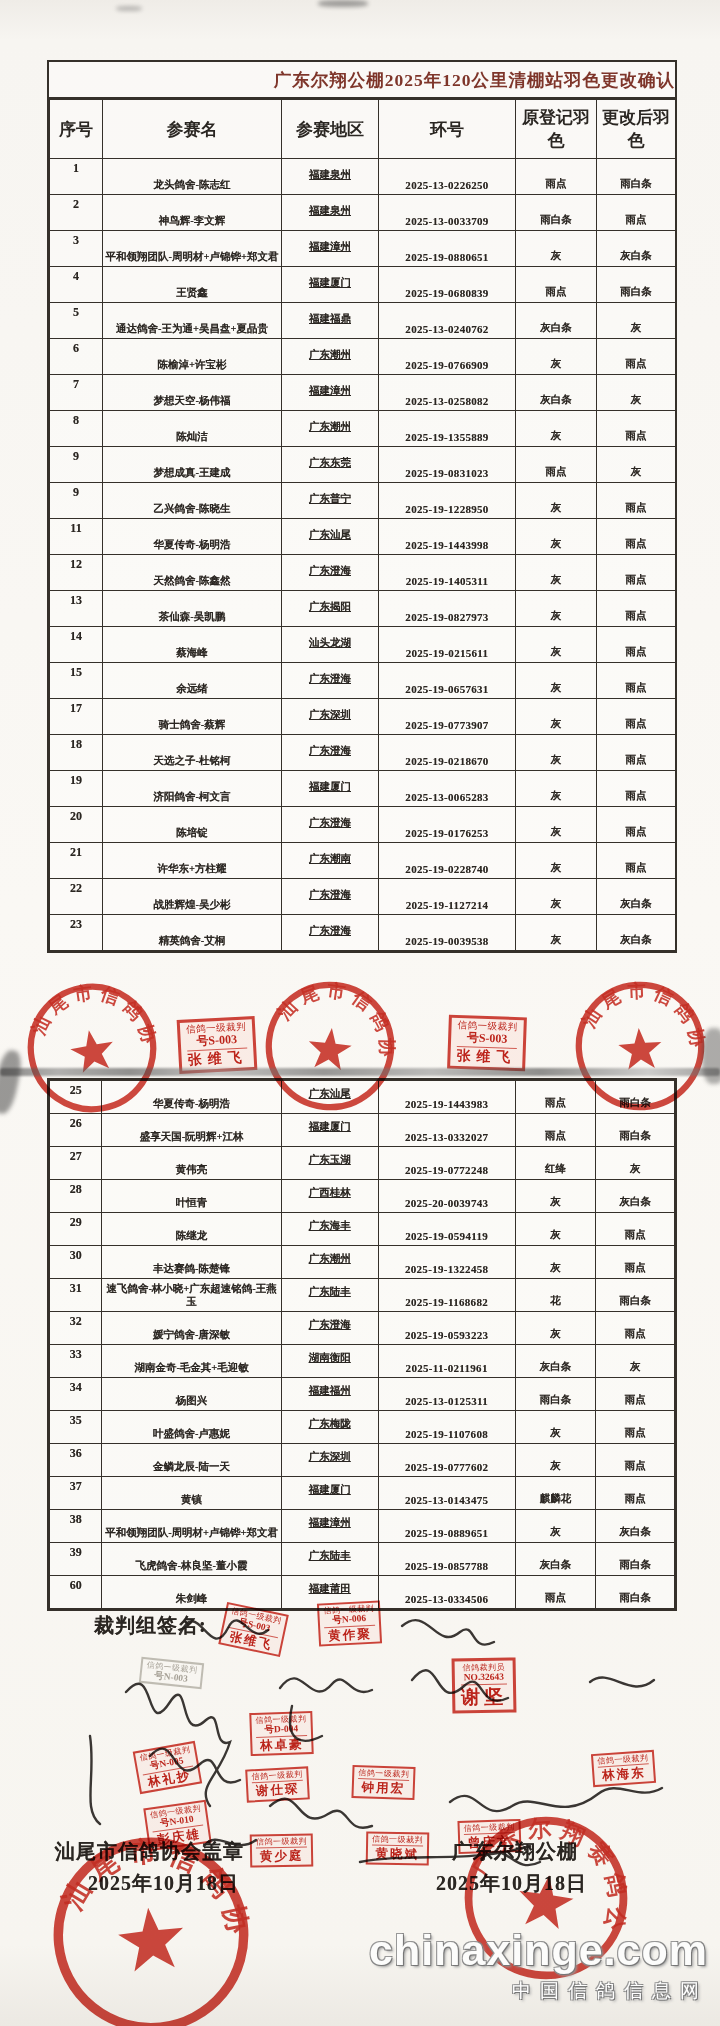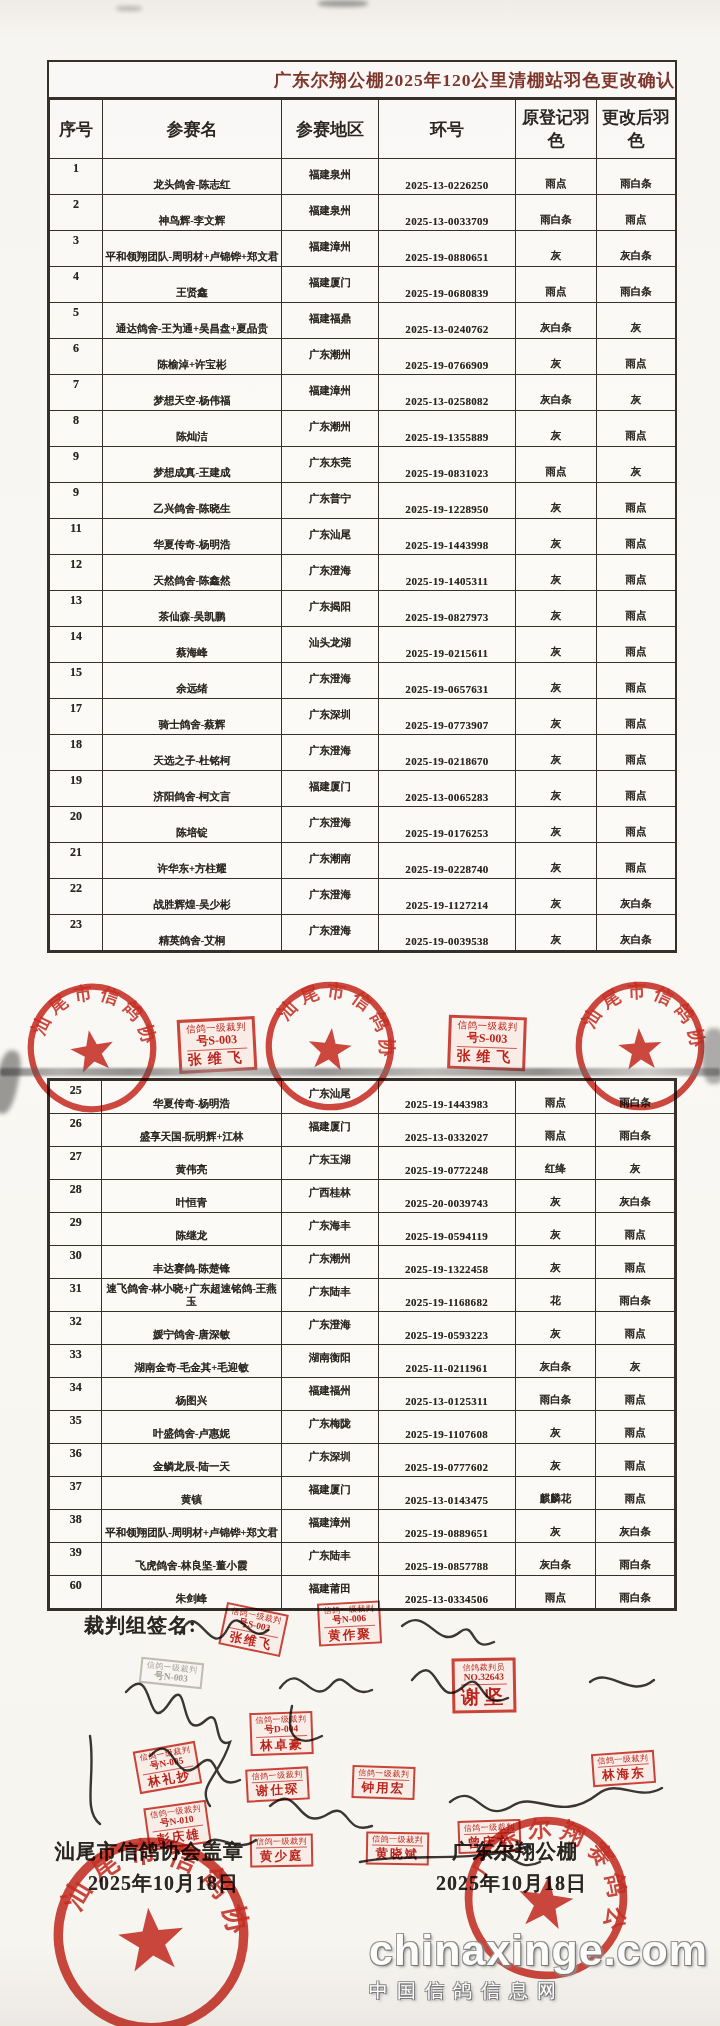--- a/index.html
+++ b/index.html
@@ -13,27 +13,27 @@
   .sheet-title{border-bottom:2px solid #35302a;font-size:17.5px;font-weight:bold;text-align:right;
     padding:6px 0 5px;color:#7e352a;letter-spacing:1px;}
   table.grid{border-collapse:collapse;width:100%;table-layout:fixed;}
   .grid th{border:1.6px solid #35302a;font-size:17px;padding:6px 0;font-weight:bold;margin-left:32px;}
   .grid td{border:1.6px solid #35302a;font-size:11px;text-align:center;overflow:hidden;
     text-shadow:0 0 .5px rgba(40,30,20,.5);}
   .sheet1 tbody tr{height:36px;}
   .sheet2 tbody tr{height:33px;}
   .grid td:nth-child(1){font-size:12px;vertical-align:top;padding-top:2px;font-weight:bold;}
   .grid td:nth-child(2){font-size:10.5px;font-weight:bold;vertical-align:bottom;padding:0 2px 3px;line-height:1.25;}
-  .grid td:nth-child(3){vertical-align:bottom;padding-bottom:12px;font-weight:bold;font-size:10.5px;}
+  .grid td:nth-child(3){vertical-align:bottom;padding-bottom:12px;font-weight:bold;font-size:10.5px;text-decoration:underline;}
   .grid td:nth-child(4){vertical-align:bottom;padding-bottom:3px;font-size:11px;letter-spacing:.3px;font-weight:bold;
     font-family:"Liberation Serif","DejaVu Serif",serif;}
   .grid td:nth-child(5),.grid td:nth-child(6){vertical-align:bottom;padding-bottom:3px;font-weight:bold;font-size:10.5px;}
-  .sign-label{position:absolute;left:84px;top:1612px;font-size:20px;font-weight:bold;letter-spacing:1px;z-index:2;}
+  .sign-label{position:absolute;left:94px;top:1612px;font-size:20px;font-weight:bold;letter-spacing:1px;z-index:2;}
   .foot-line{position:absolute;font-size:20px;font-weight:bold;letter-spacing:1px;z-index:2;}
-  .watermark{position:absolute;right:12px;top:1926px;text-align:left;z-index:9;}
+  .watermark{position:absolute;right:12px;top:1926px;text-align:right;z-index:9;}
   .wm-site{font-family:"Liberation Sans","DejaVu Sans",sans-serif;font-size:43px;font-weight:bold;color:#fcfcfb;letter-spacing:1px;
     text-shadow:1px 1px 0 #777,-1px -1px 0 #999,1px -1px 0 #888,-1px 1px 0 #888,2px 2px 3px #9a9a9a;}
   .wm-cn{font-size:19px;color:#fff;font-weight:normal;letter-spacing:9px;margin-top:3px;
     text-shadow:1px 1px 0 #777,-1px -1px 0 #999,1px -1px 0 #888,-1px 1px 0 #888,2px 2px 3px #9a9a9a;}
   .name-stamp{position:absolute;z-index:6;border:2.5px solid rgba(198,30,20,.82);color:rgba(190,25,16,.95);
     padding:1px 4px;text-align:center;background:rgba(255,80,60,.05);mix-blend-mode:multiply;line-height:1.15;}
   .name-stamp .t{font-size:8px;letter-spacing:.5px;white-space:nowrap;}
   .name-stamp .n{font-size:9.5px;font-weight:bold;white-space:nowrap;}
   .name-stamp .nm{font-size:12.5px;font-weight:bold;letter-spacing:2px;white-space:nowrap;
     border-top:1.4px solid rgba(198,30,20,.7);margin-top:1px;padding-top:1px;}

